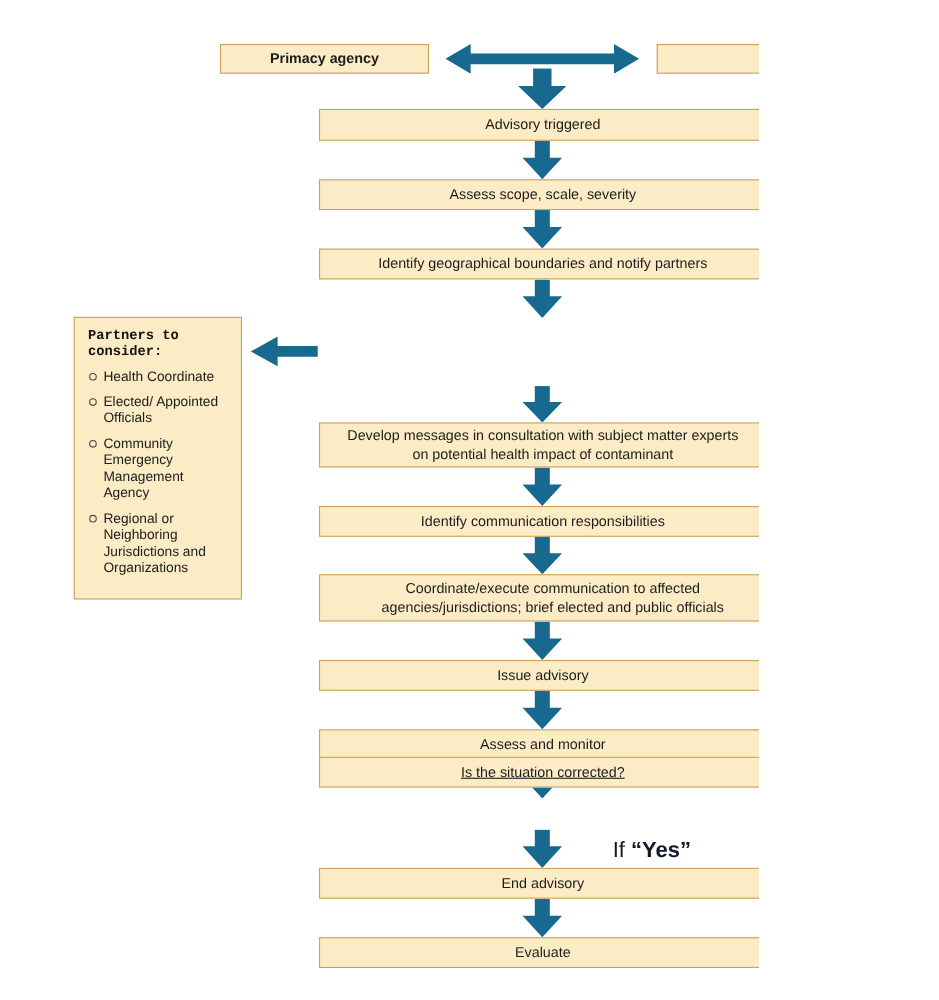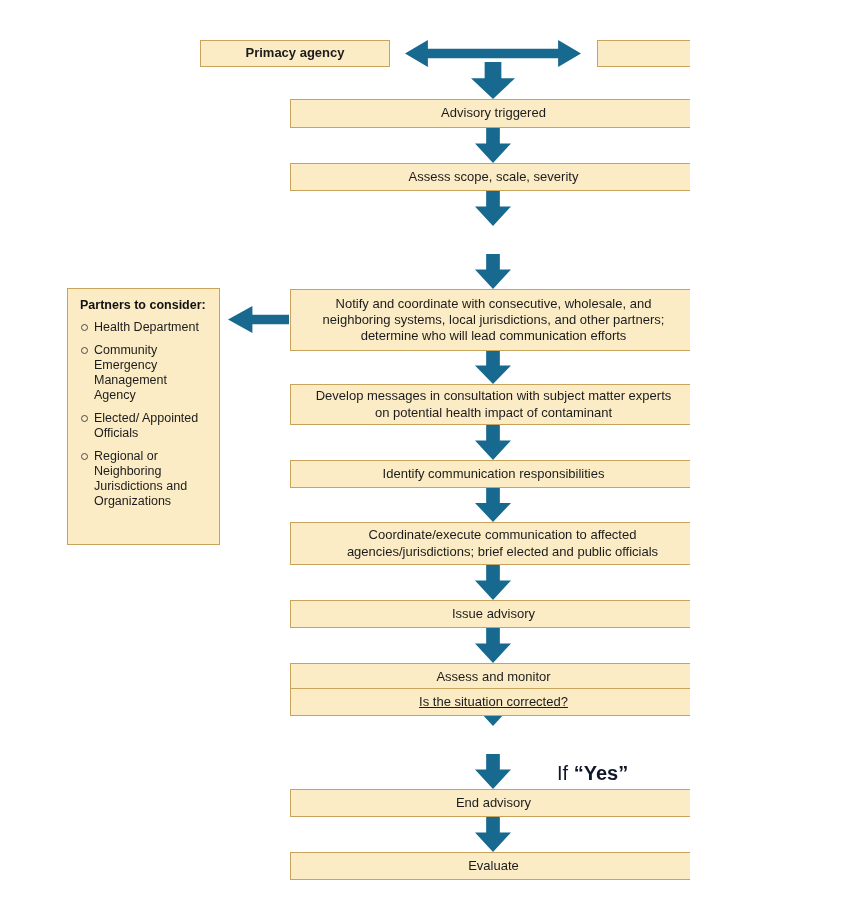--- a/index.html
+++ b/index.html
@@ -70,21 +70,21 @@
   .branch-label .w { font-weight:bold; }
 
   
   .partners {
     position:absolute;
     left:67px; top:288px; width:153px; height:257px;
     background:#FBECC6; border:1px solid #C7A35C;
     padding:9px 8px 8px 12px;
     font-size:12.5px; line-height:15px;
   }
-  .partners h3 { font-size:12.5px; font-weight:bold; margin-bottom:7px; color:#111; }
+  .partners h3 { font-size:12.5px; font-weight:bold; margin-bottom:7px; color:#111;font-family:Liberation Mono, monospace; }
   .partners ul { list-style:none; }
   .partners li {
     position:relative;
     padding-left:14px;
     margin-bottom:8px;
     color:#1c1c1c;
   }
   .partners li::before {
     content:"";
     position:absolute; left:1px; top:4px;
@@ -113,25 +113,25 @@
   <div class="box flow" style="top:99px;height:29px;">
     <span>Advisory triggered</span>
   </div>
   <div class="ad std" style="top:128px;height:35px;"></div>
 
   <div class="box flow" style="top:163px;height:28px;">
     <span>Assess scope, scale, severity</span>
   </div>
   <div class="ad std" style="top:191px;height:35px;"></div>
 
+  <div class="box flow" style="top:226px;height:28px;">
+    <span>Identify geographical boundaries and notify partners</span>
+  </div>
   <div class="ad std" style="top:254px;height:35px;"></div>
 
-  <div class="box flow" style="top:289px;height:62px;">
-    <span>Notify and coordinate with consecutive, wholesale, and neighboring systems, local jurisdictions, and other partners; determine who will lead communication efforts</span>
-  </div>
   <div class="ad std" style="top:351px;height:33px;"></div>
 
   <div class="box flow" style="top:384px;height:41px;">
     <span>Develop messages in consultation with subject matter experts on potential health impact of contaminant</span>
   </div>
   <div class="ad std" style="top:425px;height:35px;"></div>
 
   <div class="box flow" style="top:460px;height:28px;">
     <span>Identify communication responsibilities</span>
   </div>
@@ -164,23 +164,23 @@
 
   <div class="box flow" style="top:852px;height:28px;">
     <span>Evaluate</span>
   </div>
 
   <div class="left-arrow"></div>
 
   <div class="partners">
     <h3>Partners to consider:</h3>
     <ul>
-      <li>Health Department</li>
+      <li>Health Coordinate</li>
+      <li>Elected/ Appointed Officials</li>
       <li>Community Emergency Management Agency</li>
-      <li>Elected/ Appointed Officials</li>
       <li>Regional or Neighboring Jurisdictions and Organizations</li>
     </ul>
   </div>
 
   <div class="seg no-bottom"></div>
   <div class="seg no-vert"></div>
   <div class="seg no-top"></div>
   <div class="no-head"></div>
 
   <div class="branch-label" style="left:713px;top:709px;">

